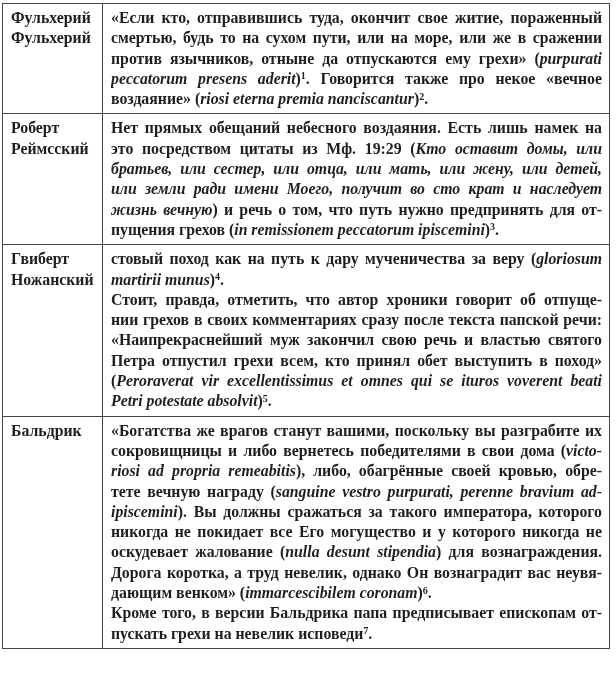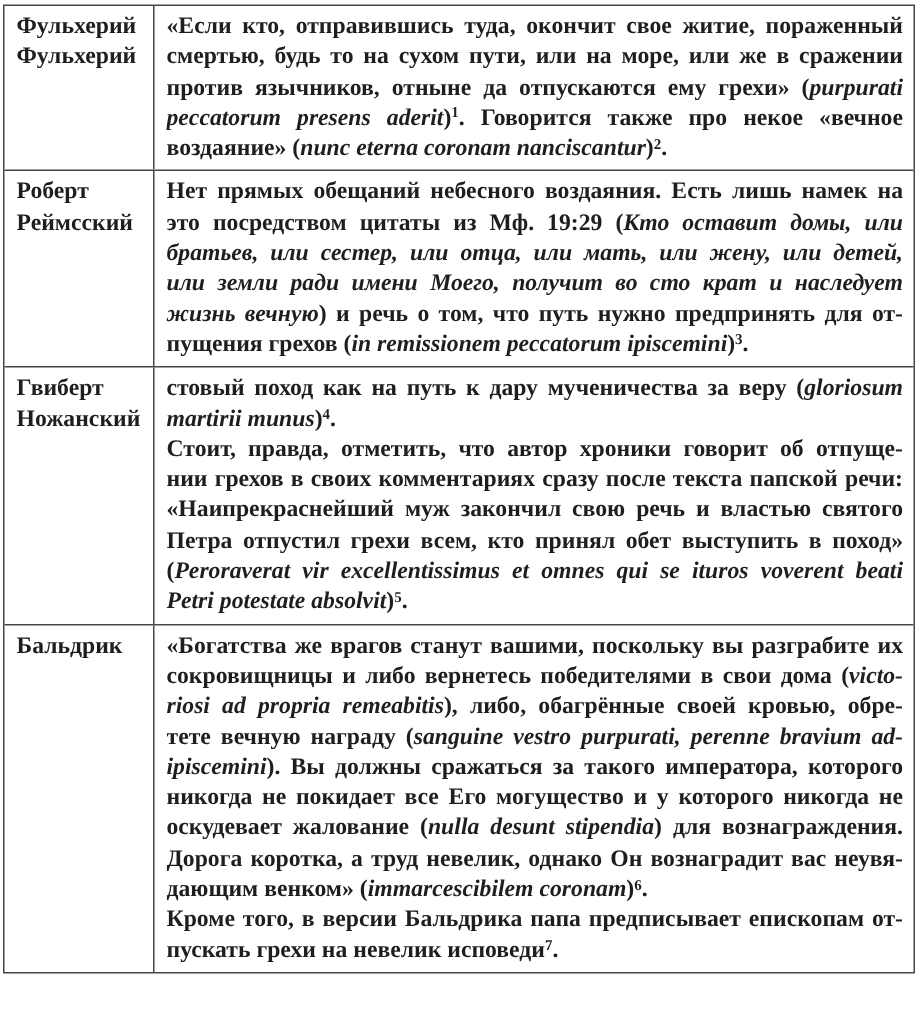--- a/index.html
+++ b/index.html
@@ -80,21 +80,21 @@
       <div class="trow">
         <div class="cell author">
           <div class="aline">Фульхерий</div>
           <div class="aline">Фульхерий</div>
         </div>
         <div class="cell content">
           <div class="line"><span>«Если кто, отправившись туда, окончит свое житие, пораженный</span></div>
           <div class="line"><span>смертью, будь то на сухом пути, или на море, или же в сражении</span></div>
           <div class="line"><span>против язычников, отныне да отпускаются ему грехи» (</span><span class="i">purpurati</span></div>
           <div class="line"><span class="i">peccatorum presens aderit</span><span>)</span><span class="sup">1</span><span>. Говорится также про некое «вечное</span></div>
-          <div class="line last"><span>воздаяние» (</span><span class="i">nunc eterna coronam nanciscantur</span><span>)</span><span class="sup">2</span><span>.</span></div>
+          <div class="line last"><span>воздаяние» (</span><span class="i">riosi eterna premia nanciscantur</span><span>)</span><span class="sup">2</span><span>.</span></div>
         </div>
       </div>
       <div class="trow">
         <div class="cell author">
           <div class="aline">Роберт</div>
           <div class="aline">Реймсский</div>
         </div>
         <div class="cell content">
           <div class="line"><span>Нет прямых обещаний небесного воздаяния. Есть лишь намек на</span></div>
           <div class="line"><span>это посредством цитаты из Мф. 19:29 (</span><span class="i">Кто оставит домы, или</span></div>

